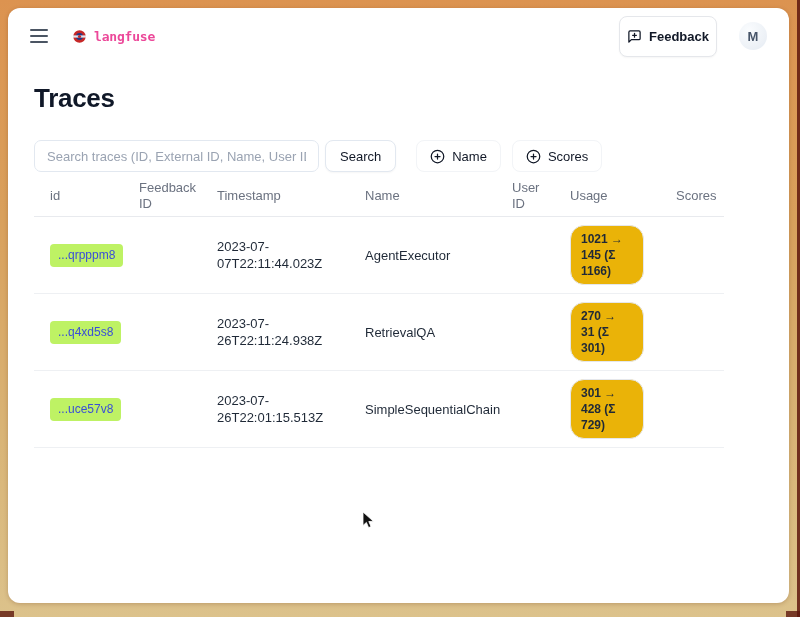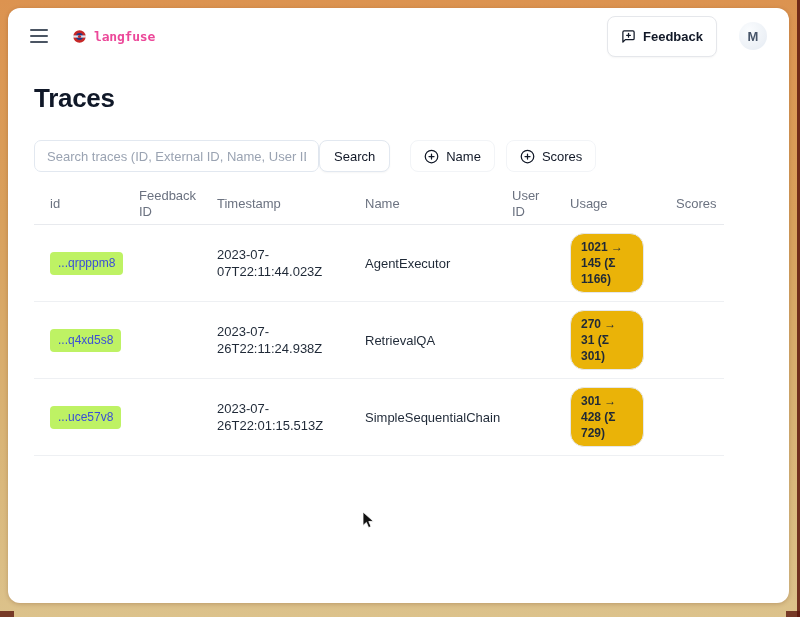--- a/index.html
+++ b/index.html
@@ -19,53 +19,53 @@
   }
   
   .topbar { display:flex; align-items:center; justify-content:space-between; height:32px; margin-top:12px; padding:0 22px; }
   .topbar-left { display:flex; align-items:center; gap:24px; }
   .hamburger { width:18px; height:14px; display:flex; flex-direction:column; justify-content:space-between; cursor:pointer; }
   .hamburger span { display:block; height:2px; border-radius:1px; background:#4b5563; }
   .brand { display:flex; align-items:center; gap:7px; }
   .brand-name { font-family:"DejaVu Sans Mono", monospace; font-weight:bold; font-size:13px; color:#ec4899; letter-spacing:-0.2px; }
   .topbar-right { display:flex; align-items:center; gap:22px; }
   .feedback-btn {
-    display:flex; align-items:center; gap:7px; height:41px; padding:0 13px;
+    display:flex; align-items:center; gap:7px; height:41px; padding:0 7px;
     background:#fff; border:1px solid #e5e7eb; border-radius:8px; cursor:pointer;
     font-size:13px; font-weight:600; color:#111827; box-shadow:0 1px 2px rgba(0,0,0,.04);
     font-family:"Liberation Sans", sans-serif;
   }
   .avatar {
     width:28px; height:28px; border-radius:50%; display:flex; align-items:center; justify-content:center;
     background:radial-gradient(circle at 35% 30%, #fafcfe 0%, #eef2f7 60%, #e4eaf2 100%);
     font-size:13px; font-weight:600; color:#475569; cursor:pointer;
   }
   
   .main { padding:0 26px; }
   .page-title { margin-top:32px; font-size:26px; line-height:28px; font-weight:700; color:#101828; letter-spacing:-0.3px; }
   .toolbar { display:flex; align-items:center; margin-top:28px; height:32px; }
   .search-input {
     width:285px; height:32px; padding:0 12px; border:1px solid #e2e8f0; border-radius:7px;
     font-size:13px; color:#111827; outline:none; font-family:"Liberation Sans", sans-serif;
   }
   .search-input::placeholder { color:#9aa3b2; }
   .search-btn {
-    height:32px; padding:0 14px; background:#fff; border:1px solid #e2e8f0; border-radius:8px;
+    margin-left:6px; height:32px; padding:0 14px; background:#fff; border:1px solid #e2e8f0; border-radius:8px;
     font-size:13px; font-weight:500; color:#111827; cursor:pointer; box-shadow:0 1px 2px rgba(0,0,0,.04);
     font-family:"Liberation Sans", sans-serif;
   }
   .filter-btn {
     display:flex; align-items:center; gap:7px; height:32px; padding:0 13px; background:#fff;
     border:1px solid #f2f4f7; border-radius:8px; cursor:pointer;
     font-size:13px; font-weight:500; color:#111827; font-family:"Liberation Sans", sans-serif;
   }
   .filter-btn.first { margin-left:20px; }
   .filter-btn + .filter-btn { margin-left:11px; }
   
-  table { width:690px; margin-top:12px; border-collapse:collapse; table-layout:fixed; }
+  table { width:690px; margin-top:4px; border-collapse:collapse; table-layout:fixed; }
   thead th {
     height:40px; padding:4px 16px; text-align:left; vertical-align:middle;
     font-size:13px; font-weight:400; line-height:16px; color:#6b7280;
     border-bottom:1px solid #e8eaee;
   }
   tbody td {
     height:59px; padding:8px 16px; vertical-align:middle;
     font-size:13px; line-height:17px; color:#1f2937;
     border-bottom:1px solid #eef0f3;
   }

